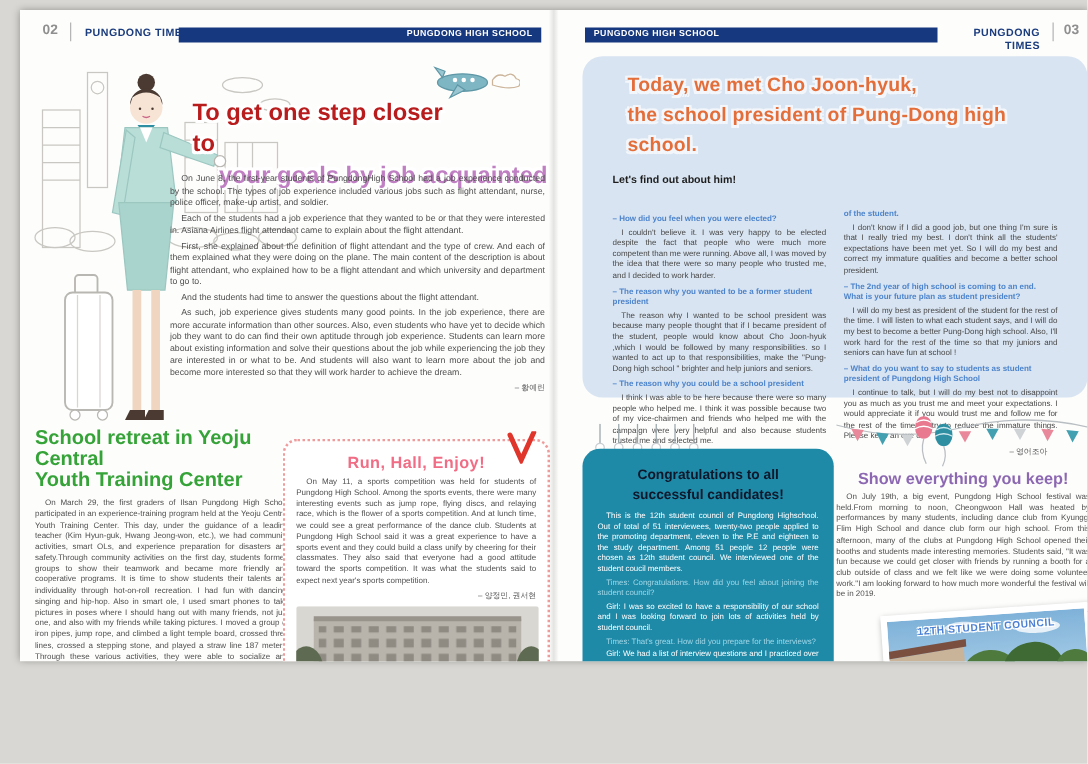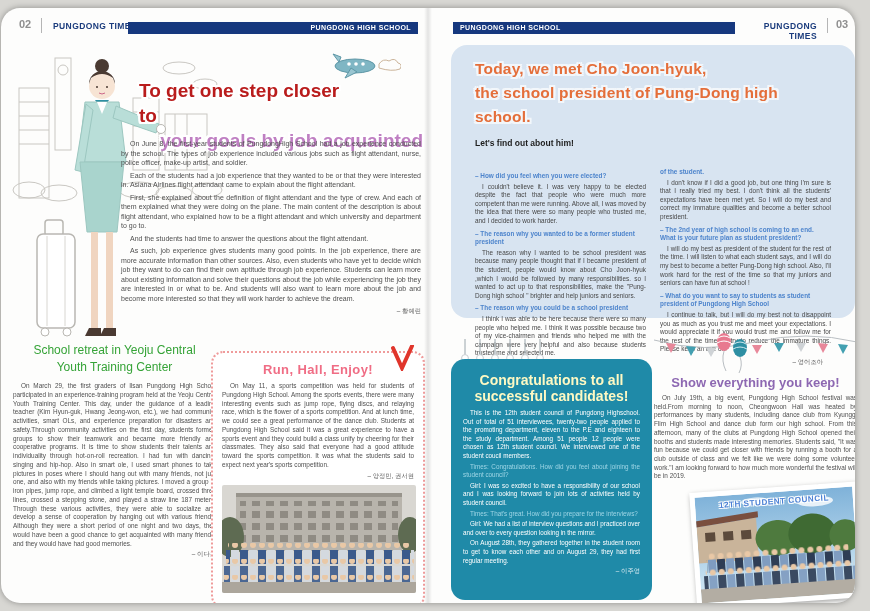--- a/index.html
+++ b/index.html
@@ -2,22 +2,22 @@
 <html><head>
 <meta charset="utf-8">
 <style>
   html,body{margin:0;padding:0;}
   body{
     width:870px;height:611px;position:relative;overflow:hidden;
     background:#d8d7d3;
     font-family:"Liberation Sans",sans-serif;
     -webkit-font-smoothing:antialiased;
   }
-  .spread{position:absolute;left:1px;top:8px;width:854px;height:595px;background:#fdfdfc;
-    box-shadow:0 0 6px rgba(0,0,0,.35);overflow:hidden;border-radius:19px;}
+  .spread{position:absolute;left:16px;top:8px;width:854px;height:521px;background:#fdfdfc;
+    box-shadow:0 0 6px rgba(0,0,0,.35);overflow:hidden;}
   .gutter{position:absolute;left:423px;top:0;width:8px;height:100%;
     background:linear-gradient(90deg,rgba(0,0,0,0) 0%,rgba(0,0,0,.10) 50%,rgba(0,0,0,0) 100%);}
 
   
   .pgnum{position:absolute;top:10px;font-size:11px;font-weight:bold;color:#8f8f8f;}
   .hdr-sep{position:absolute;top:10px;width:1px;height:15px;background:#b5b5b5;}
   .brand{position:absolute;top:13px;font-size:8.5px;font-weight:bold;color:#1b3c7d;letter-spacing:.4px;}
   .navybar{position:absolute;top:14px;height:12px;background:#16387e;color:#fff;
     font-size:7px;font-weight:bold;line-height:12px;letter-spacing:.4px;}
   .navybar.left{left:127px;width:290px;text-align:right;padding-right:7px;box-sizing:border-box;}
@@ -29,46 +29,46 @@
     text-shadow:-2px -2px 0 #fff,2px -2px 0 #fff,-2px 2px 0 #fff,2px 2px 0 #fff,0 2px 0 #fff,2px 0 0 #fff,0 -2px 0 #fff,-2px 0 0 #fff;}
   .feat-title .t1{color:#b91c1c;text-align:left;padding-right:66px;}
   .feat-title .t2{color:#bf7fc2;text-align:right;}
   .plane{position:absolute;left:330px;top:40px;}
   .feat-body{position:absolute;left:120px;top:131px;width:300px;font-size:7px;line-height:9.5px;
     color:#4f4f4f;text-align:justify;}
   .feat-body p{margin:0 0 3px 0;text-indent:9px;}
   .byline{font-size:6.3px;color:#5a5a5a;text-align:right;margin-top:2px;}
 
   .retreat{position:absolute;left:12px;top:334px;width:203px;}
-  .retreat h2{margin:0;font-size:12px;line-height:17px;color:#35a337;text-align:center;font-weight:normal;}
+  .retreat h2{margin:0;font-size:16px;line-height:17px;color:#35a337;text-align:left;font-weight:bold;}
   .retreat .body{margin-top:6px;font-size:6.4px;line-height:8.75px;color:#4f4f4f;text-align:justify;text-indent:8px;}
 
   .sportsbox{position:absolute;left:210px;top:343px;width:214px;height:257px;box-sizing:border-box;
     border:2px dotted #ef9b9b;border-radius:12px;background:#fff;padding:7px 9px 6px 9px;}
   .sportsbox .pin{position:absolute;top:-8px;right:8px;}
   .sportsbox h2{margin:2px 0 5px 0;font-size:13px;color:#f06d85;text-align:center;font-weight:bold;letter-spacing:.4px;}
   .sportsbox .body{font-size:6.4px;line-height:8.75px;color:#4f4f4f;text-align:justify;text-indent:8px;}
   .sportsbox .photo{display:block;margin-top:4px;border-radius:2px;}
 
   
   .intbox{position:absolute;left:450px;top:37px;width:404px;height:273px;box-sizing:border-box;
     background:#d8e4f1;border-radius:16px;padding:12px 18px 8px 18px;}
-  .intbox .title{font-size:15.5px;line-height:24px;font-weight:bold;color:#e46e3a;letter-spacing:.2px;margin-left:6px;
+  .intbox .title{font-size:15.5px;line-height:24px;font-weight:bold;color:#e46e3a;letter-spacing:.2px;margin-left:18px;
     text-shadow:-2px -2px 0 #f3f7fb,2px -2px 0 #f3f7fb,-2px 2px 0 #f3f7fb,2px 2px 0 #f3f7fb,0 2px 0 #f3f7fb,2px 0 0 #f3f7fb,0 -2px 0 #f3f7fb,-2px 0 0 #f3f7fb;}
   .intbox .lead{font-size:8.5px;font-weight:bold;color:#1e1e1e;margin:9px 0 20px 6px;}
   .cols{display:flex;gap:14px;margin:0 6px;}
   .col{flex:1;font-size:6.4px;line-height:8.6px;}
   .col .q{color:#4d84cc;margin:4px 0 2px 0;font-weight:bold;}
   .col .a{color:#474747;text-align:justify;text-indent:7px;margin:0;}
   .int-byline{font-size:6.3px;color:#5a5a5a;text-align:right;margin:4px 8px 0 0;}
 
   .lights{position:absolute;left:458px;top:331px;}
   .congrats{position:absolute;left:450px;top:351px;width:201px;height:241px;box-sizing:border-box;
     background:#1f8aa8;border-radius:14px;padding:10px 12px 8px 12px;}
-  .congrats h2{margin:4px 0 5px 0;font-size:14px;line-height:15.5px;color:#fef9c3;text-align:center;font-weight:bold;}
+  .congrats h2{margin:4px 0 5px 0;font-size:11px;line-height:15.5px;color:#0f172a;text-align:center;font-weight:bold;}
   .congrats p{margin:0 0 2px 0;font-size:6.3px;line-height:8.6px;color:#fff;text-align:justify;text-indent:7px;}
   .congrats p.times{color:#9fd6e6;}
   .congrats .byline{color:#dfeef3;}
 
   .festival{position:absolute;left:653px;top:322px;width:203px;}
   .festival .decor{display:block;margin:0 auto;}
   .festival h2{margin:1px 0 4px 0;font-size:13px;color:#8d68b2;text-align:center;font-weight:bold;}
   .festival .body{font-size:6.4px;line-height:8.7px;color:#4f4f4f;text-align:justify;text-indent:8px;}
 
   .polaroid{position:absolute;left:692px;top:479px;width:168px;height:116px;box-sizing:border-box;

